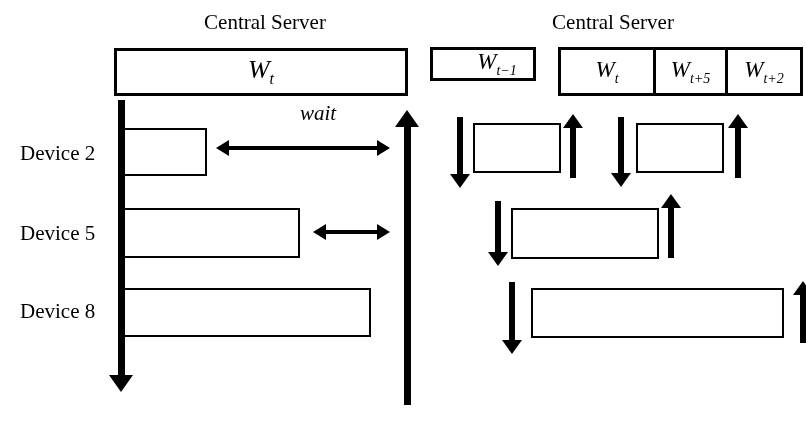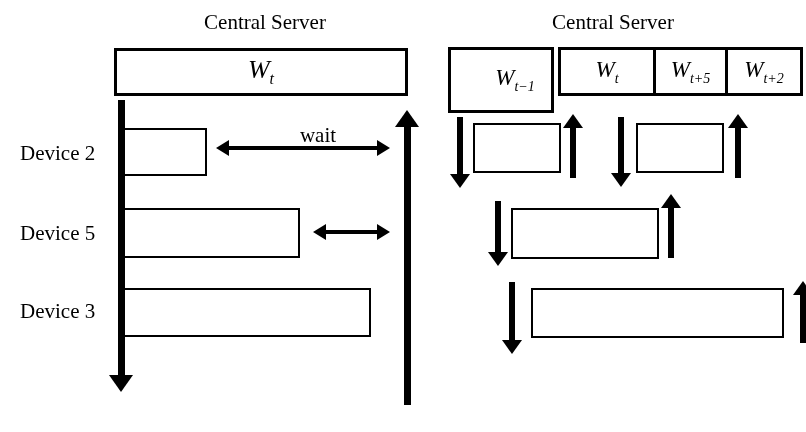--- a/index.html
+++ b/index.html
@@ -68,42 +68,42 @@
   </div>
 
   <div class="varrow big up" style="left:386px; top:110px; width:26px; height:295px;">
     <div class="shaft"></div>
       <div class="head"></div>
   </div>
 
   <div class="abs txt" style="left:12px; top:141px;">Device 2</div>
   <div class="abs task-box" style="left:115px; top:128px; width:84px; height:48px;"></div>
 
-  <div class="abs txt center" style="left:270px; top:123px; width:80px;">wait</div>
+  <div class="abs txt center" style="left:270px; top:101px; width:80px;font-style:italic;">wait</div>
   <div class="harrow" style="left:208px; top:140px; width:174px;">
     <div class="shaft"></div>
       <div class="head-l"></div>
       <div class="head-r"></div>
   </div>
 
   <div class="abs txt" style="left:12px; top:221px;">Device 5</div>
   <div class="abs task-box" style="left:115px; top:208px; width:177px; height:50px;"></div>
   <div class="harrow" style="left:305px; top:224px; width:77px;">
     <div class="shaft"></div>
       <div class="head-l"></div>
       <div class="head-r"></div>
   </div>
 
-  <div class="abs txt" style="left:12px; top:299px;">Device 3</div>
+  <div class="abs txt" style="left:12px; top:299px;">Device 8</div>
   <div class="abs task-box" style="left:115px; top:288px; width:248px; height:49px;"></div>
 
 
   <div class="abs txt center" style="left:505px; top:10px; width:200px;">Central Server</div>
 
-  <div class="abs server-box" style="left:440px; top:47px; width:106px; height:66px;padding-left:28px;">
+  <div class="abs server-box" style="left:422px; top:47px; width:106px; height:34px;padding-left:28px;">
     <span class="wlabel sm"><span>W</span><sub>t−1</sub></span>
   </div>
   <div class="abs server-box" style="left:550px; top:47px; width:98px; height:49px;">
     <span class="wlabel sm"><span>W</span><sub>t</sub></span>
   </div>
   <div class="abs server-box" style="left:645px; top:47px; width:75px; height:49px;">
     <span class="wlabel sm"><span>W</span><sub>t+5</sub></span>
   </div>
   <div class="abs server-box" style="left:717px; top:47px; width:78px; height:49px;">
     <span class="wlabel sm"><span>W</span><sub>t+2</sub></span>

